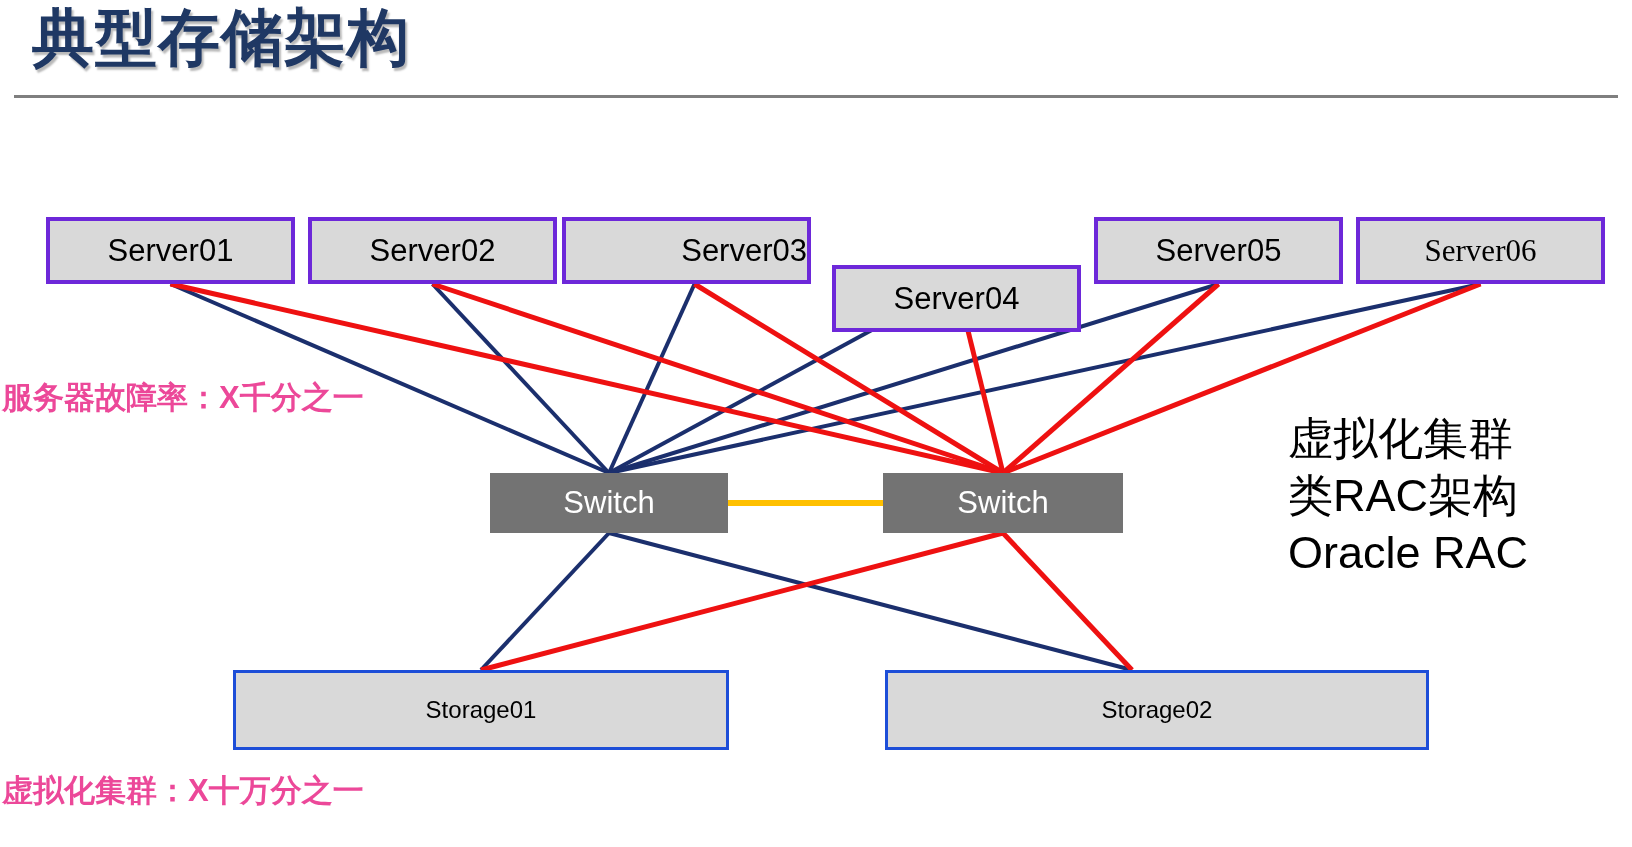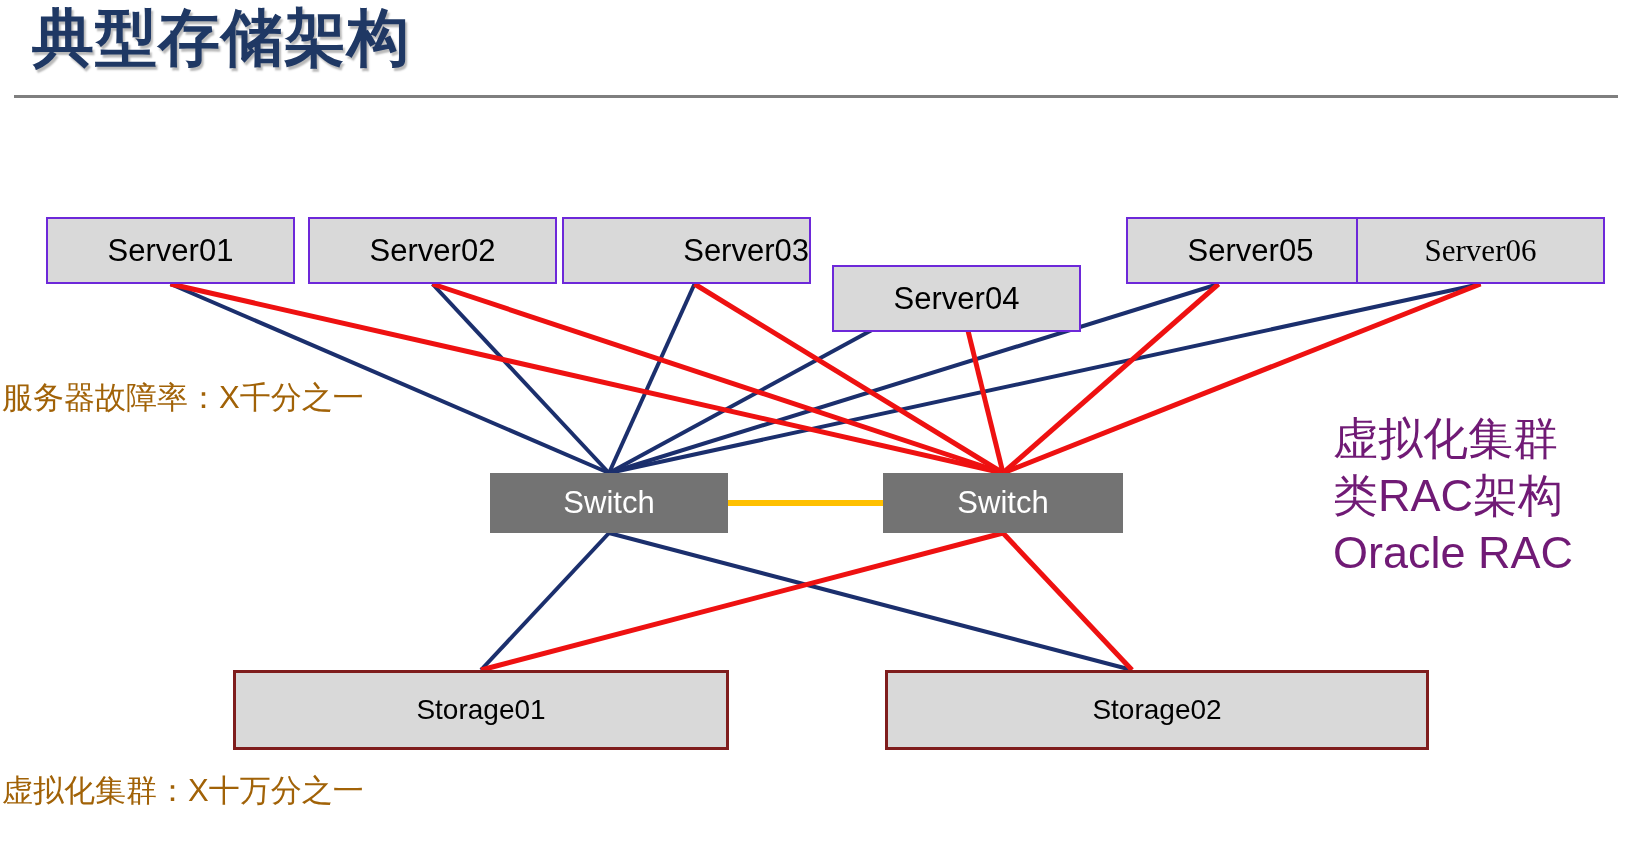--- a/index.html
+++ b/index.html
@@ -16,46 +16,46 @@
   .title-rule{
     position:absolute;left:14px;top:95px;width:1604px;height:3px;background:#7f7f7f;
   }
   #wires{position:absolute;left:0;top:0;width:1632px;height:847px;z-index:1;}
   .node{
     position:absolute;z-index:2;display:flex;align-items:center;justify-content:center;
     box-sizing:border-box;color:#000;
   }
   .server{
     width:249px;height:67px;top:217px;
-    background:#d9d9d9;border:2px solid #6d28d9;font-size:31px;
+    background:#d9d9d9;border:4px solid #6d28d9;font-size:31px;
   }
   #node-server01{left:46px;}
   #node-server02{left:308px;}
   #node-server03{left:562px;justify-content:flex-end;}
   #node-server04{left:832px;margin-top:48px;}
-  #node-server05{left:1094px;margin-left:32px;}
+  #node-server05{left:1094px;}
   #node-server06{left:1356px;font-family:Liberation Serif, serif;}
   .switch{
     top:473px;height:60px;background:#737373;color:#fff;font-size:31px;
   }
   #node-switch1{left:490px;width:238px;}
   #node-switch2{left:883px;width:240px;}
   .storage{
-    top:670px;height:80px;background:#d9d9d9;border:3px solid #7f1d1d;font-size:28px;text-align:center;
+    top:670px;height:80px;background:#d9d9d9;border:3px solid #1d4ed8;font-size:24px;text-align:center;
   }
   #node-storage1{left:233px;width:496px;}
   #node-storage2{left:885px;width:544px;}
   .note{
-    position:absolute;z-index:3;color:#a16207;white-space:nowrap;font-size:31px;
+    position:absolute;z-index:3;color:#ec4899;white-space:nowrap;font-size:31px;font-weight:bold;
   }
   #note-server-rate{left:2px;top:377px;}
   #note-storage-rate{left:2px;top:770px;}
   .side-note{
-    position:absolute;z-index:3;left:1333px;top:410px;
-    font-size:45px;line-height:57px;color:#701a75;white-space:nowrap;
+    position:absolute;z-index:3;left:1288px;top:410px;
+    font-size:45px;line-height:57px;color:#000000;white-space:nowrap;
   }
 </style>
 </head>
 <body>
 
 <div class="stage">
 
   <div class="page-title">典型存储架构</div>
   <div class="title-rule"></div>
 

